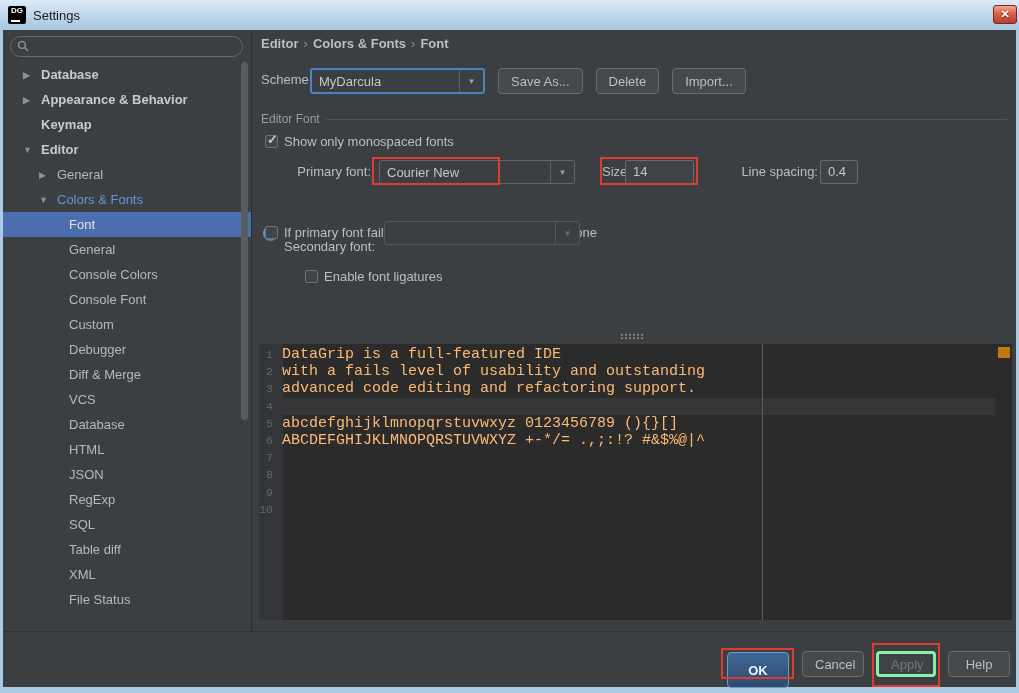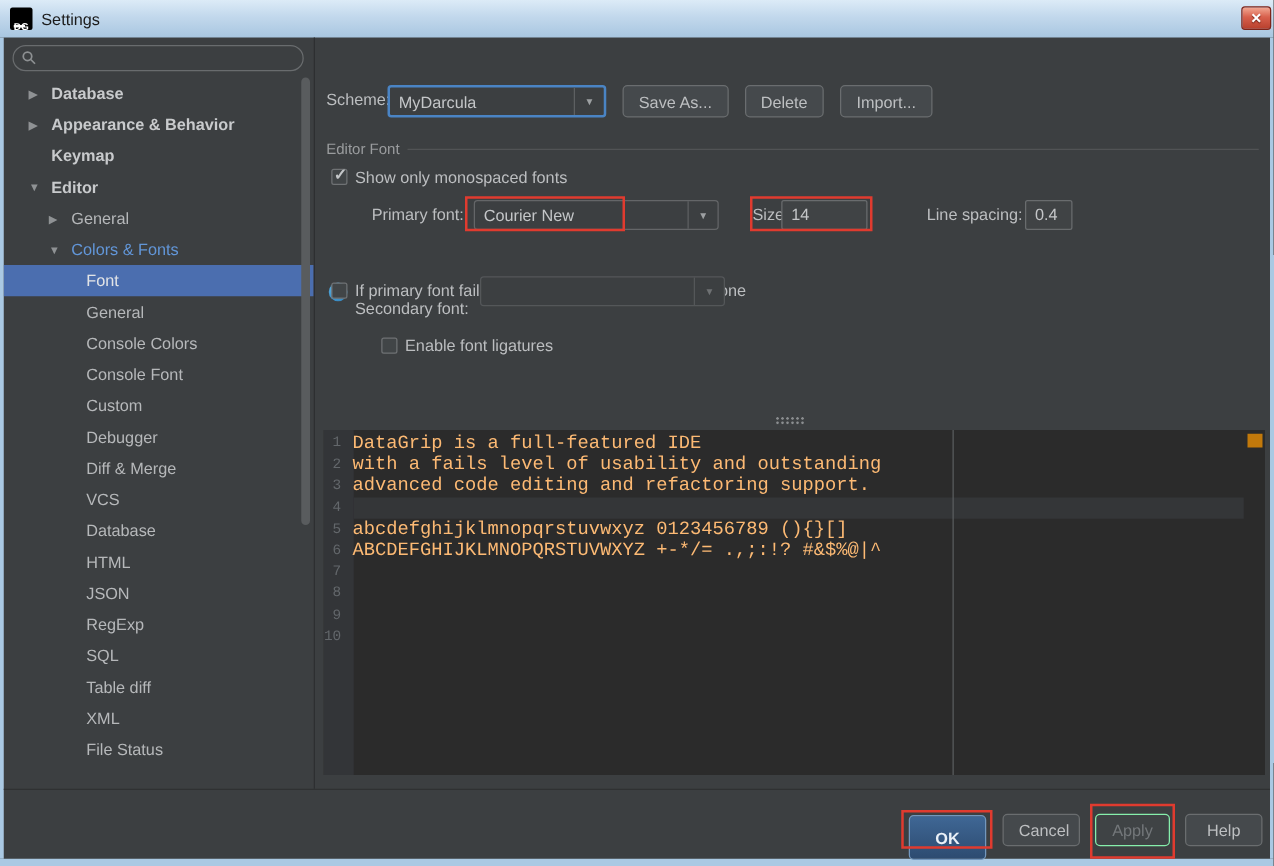--- a/index.html
+++ b/index.html
@@ -11,21 +11,21 @@
   }
   
   .titlebar {
     position:absolute; left:0; top:0; width:1019px; height:30px;
     background:linear-gradient(#dcebf7 0%, #c2d8ec 45%, #a8c6e0 100%);
     display:flex; align-items:center; padding-left:8px;
   }
   .appicon {
     width:18px; height:18px; background:#000; border-radius:2px;
     position:relative; color:#fff; font-size:8px; font-weight:bold;
-    display:flex; justify-content:center; padding-top:11px;
+    display:flex; justify-content:center; padding-top:0;
   }
   .appicon::after { content:""; position:absolute; left:3px; bottom:2px; width:9px; height:2px; background:#fff; }
   .wintitle { color:#1b1b1b; font-size:13px; margin-left:7px; }
   .closebtn {
     position:absolute; right:2px; top:5px; width:24px; height:19px;
     background:linear-gradient(#f2a893 0%, #d8604c 45%, #b8402e 100%);
     border:1px solid #7e241a; border-radius:3px; color:#fff;
     font-size:11px; font-weight:bold; display:flex; align-items:center; justify-content:center;
     text-shadow:0 1px 1px #60150d; cursor:pointer;
   }
@@ -125,21 +125,21 @@
   .pline .num { width:19px; flex:none; text-align:right; padding-right:5px; font-size:11.5px; color:#63676b; }
   .pline .code { white-space:pre; font-size:15px; color:#fdba74; padding-left:4px; }
 
   
   .hdivider { position:absolute; left:3px; top:631px; width:1013px; height:1px; background:#2f3132; }
   .footer-btn { position:absolute; }
   .btn.ok {
     background:linear-gradient(#3f6795,#2d4b70); border:1px solid #7397bd;
     color:#eaf0f7; font-weight:bold;
   }
-  .btn.apply-disabled { background:#3f4345; border:1px solid #86efac; color:#73777a; cursor:default; }
+  .btn.apply-disabled { background:#3f4345; border:3px solid #86efac; color:#73777a; cursor:default; }
 
   
   .ann { position:absolute; border:2px solid #e03b2f; pointer-events:none; z-index:50; }
 </style>
 </head>
 <body>
 
 <div id="win">
 
   <div class="titlebar">
@@ -233,20 +233,21 @@
         </div>
         <div class="tree-row lvl2">
           <span class="tree-label">File Status</span>
         </div>
       </div>
     <div class="sb-thumb"></div>
   </div>
   <div class="vdivider"></div>
 
   <div class="content">
+    <div class="breadcrumb"><span>Editor</span><span class="sep">›</span><span>Colors &amp; Fonts</span><span class="sep">›</span><span>Font</span></div>
 
     <div class="scheme-label flabel" style="top:38px;">Scheme:</div>
     <div class="combo focus">
       <span class="cval">MyDarcula</span>
       <span class="carrow">▼</span>
     </div>
     <div class="scheme-btns">
       <button class="btn">Save As...</button>
       <button class="btn">Delete</button>
       <button class="btn">Import...</button>

